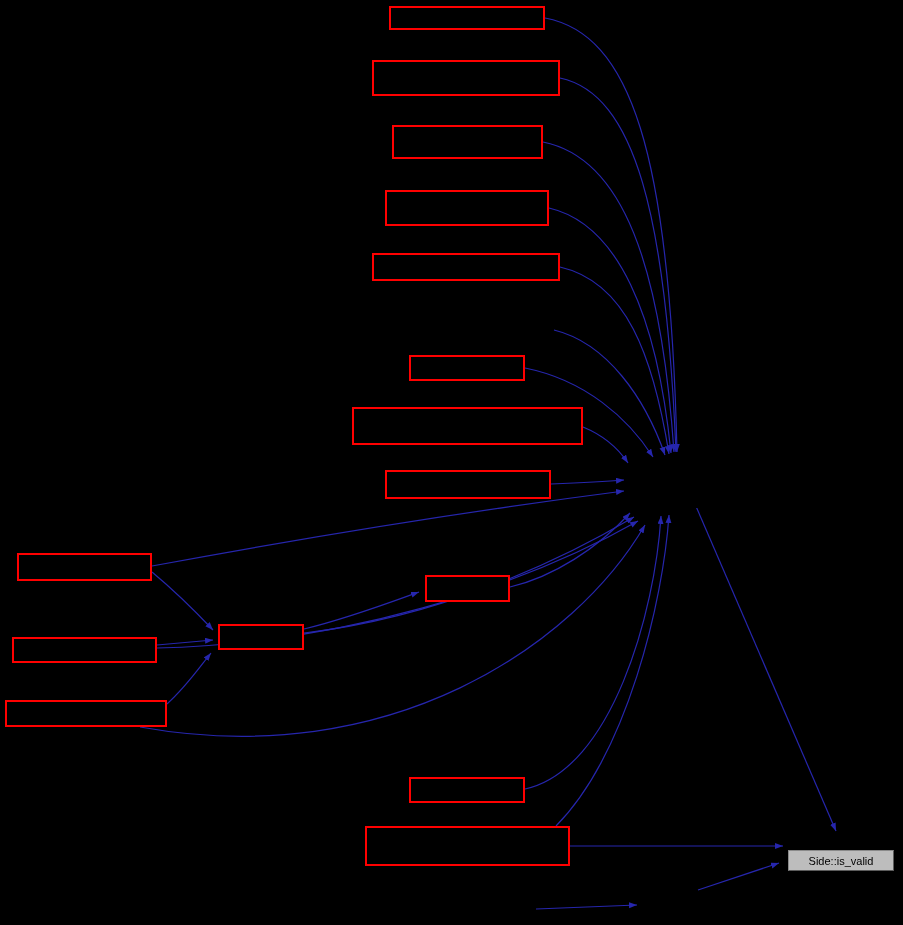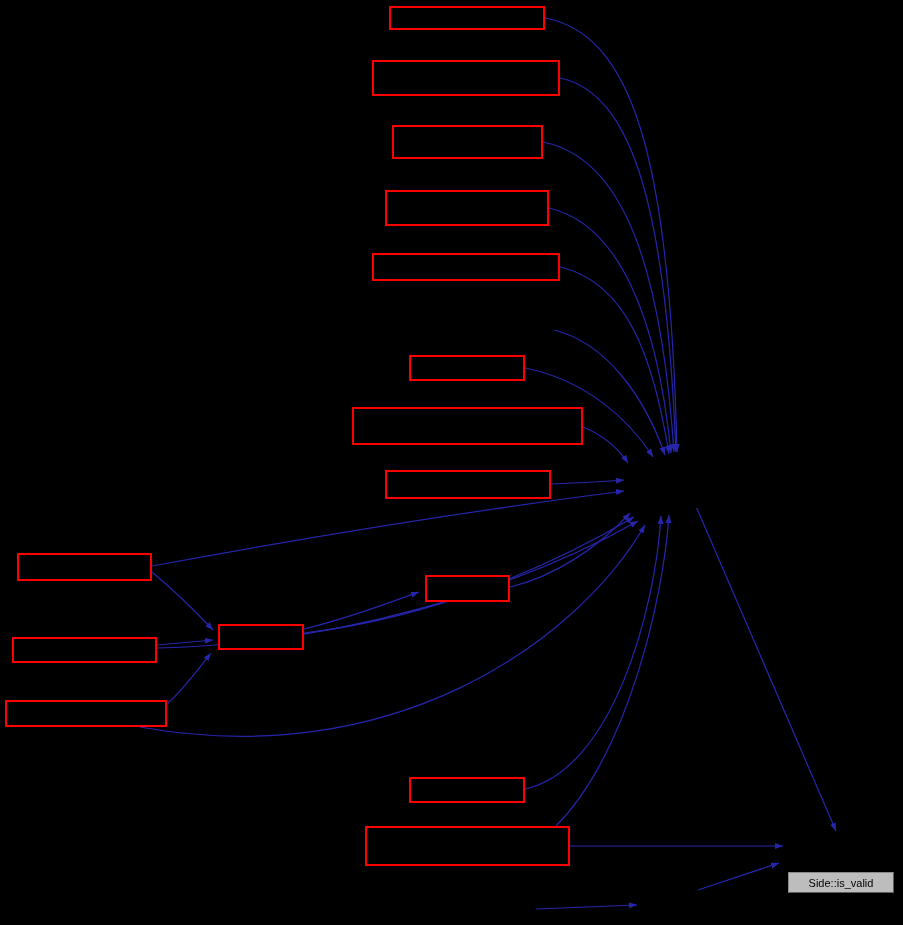--- a/index.html
+++ b/index.html
@@ -126,17 +126,17 @@
     </div>
   <div class="node red" style="left:409px;top:777px;width:116px;height:26px">
       <span class="lbl"></span>
     </div>
   <div class="node red" style="left:365px;top:826px;width:205px;height:40px">
       <span class="lbl"></span>
     </div>
 
   <div class="node hidden" style="left:633px;top:458px;width:96px;height:50px"></div>
 
-  <div class="node gray" style="left:788px;top:872px;width:106px;height:21px">
+  <div class="node gray" style="left:788px;top:850px;width:106px;height:21px">
       <span class="lbl">Side::is_valid</span>
     </div>
 
 </div>
 
 </body></html>

